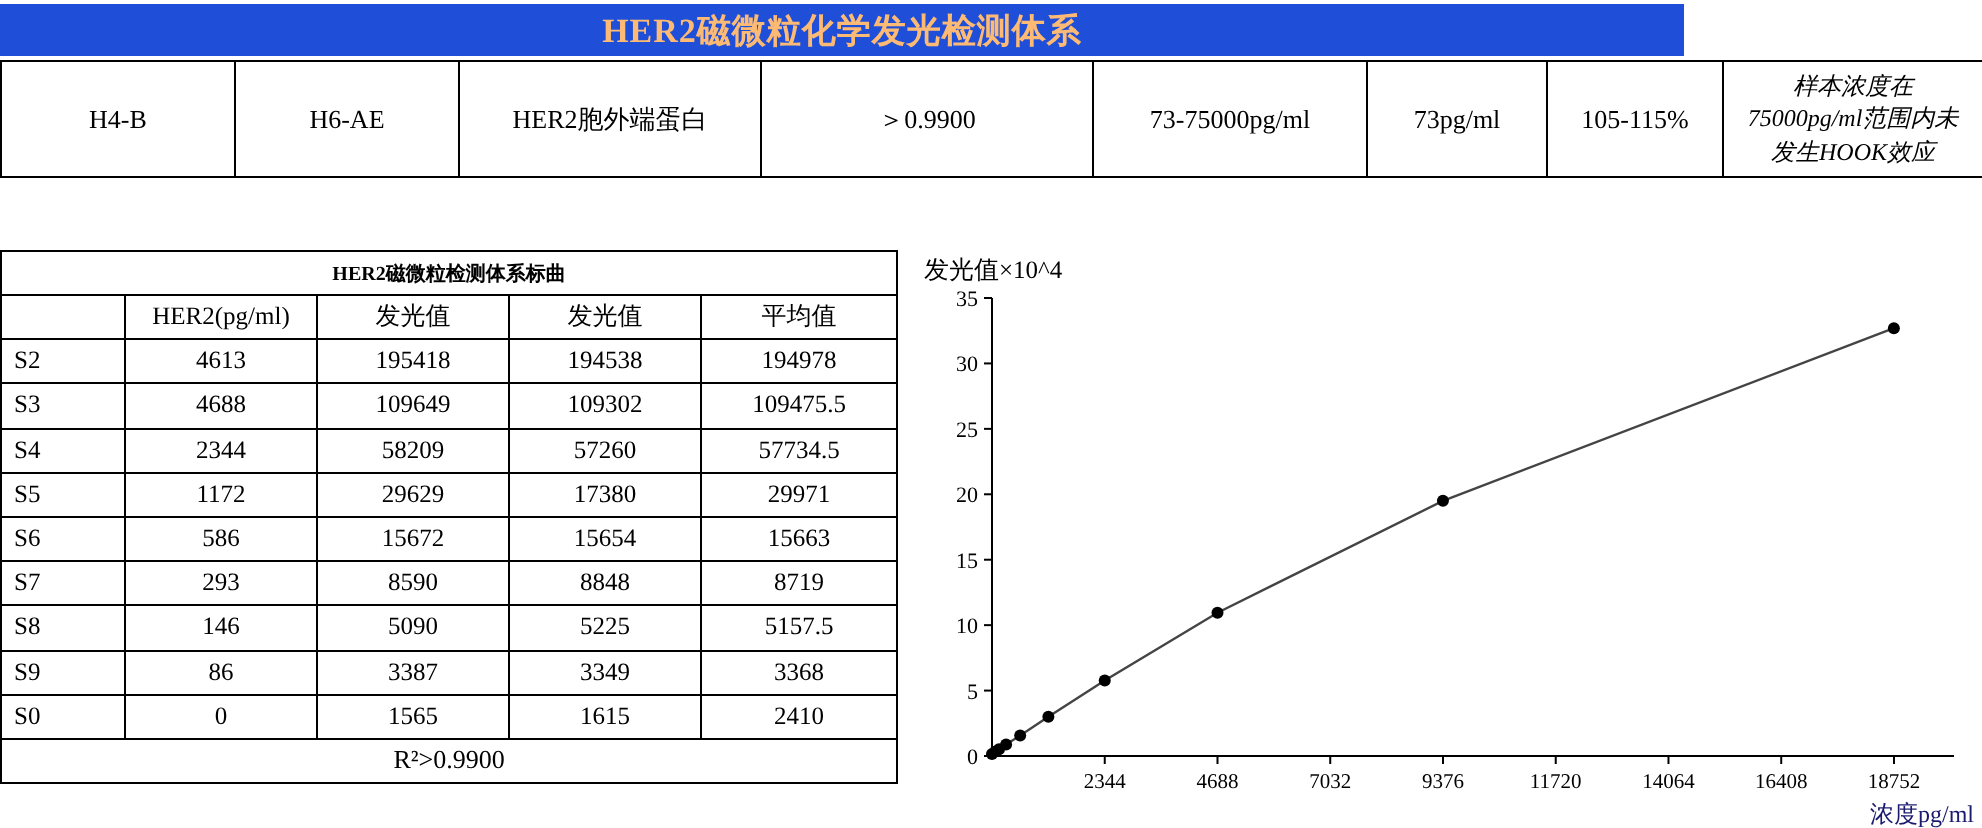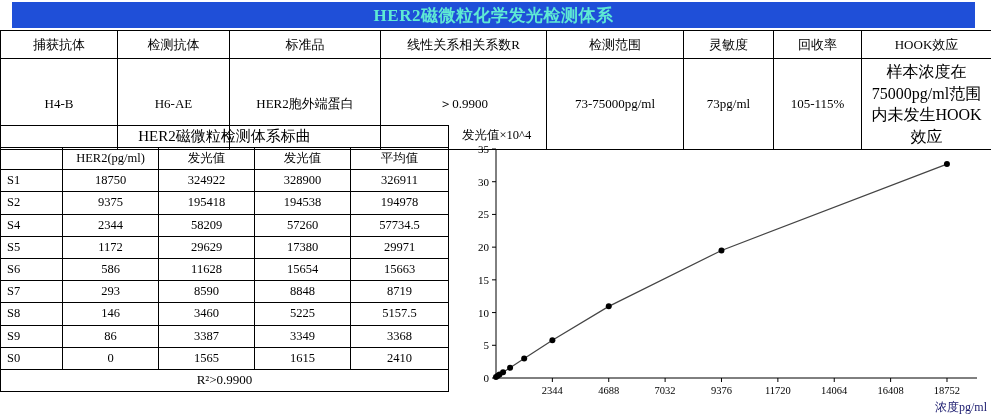--- a/index.html
+++ b/index.html
@@ -8,59 +8,59 @@
     width: 991px; height: 414px;
     background:#ffffff;
     font-family: "Liberation Serif", "DejaVu Serif", serif;
     color:#000;
     overflow:hidden;
   }
   .page { position:relative; width:991px; height:414px; }
 
   
   .title-bar {
-    position:absolute; left:12px; top:2px; width:963px; height:26px;
+    position:absolute; left:0; top:2px; width:842px; height:26px;
     background:#1f4fd8;
-    color:#5eead4;
+    color:#fdba74;
     display:flex; align-items:center; justify-content:center;
     font-weight:bold; font-size:17px; letter-spacing:0.5px;
   }
 
   
   table { border-collapse:collapse; }
   .spec-table {
     position:absolute; left:0; top:30px; width:991px;
     table-layout:fixed;
   }
   .spec-table th, .spec-table td {
     border:1px solid #000;
     text-align:center;
     vertical-align:middle;
     font-size:13px;
     padding:2px 2px;
   }
   .spec-table th { height:28px; font-weight:normal; }
   .spec-table td { height:58px; }
-  .spec-table td.hook-cell { font-size:16px; line-height:1.35; padding:2px 6px; }
+  .spec-table td.hook-cell { font-size:12px; line-height:1.35; padding:2px 6px;font-style:italic; }
 
   
   .std-table {
     position:absolute; left:0; top:125px; width:448px;
     table-layout:fixed;
   }
   .std-table td, .std-table th {
     border:1px solid #000;
     font-size:12.5px;
     text-align:center;
     height:22.2px;
     padding:0 2px;
     font-weight:normal;
   }
   .std-table .cap {
-    font-weight:normal; font-size:15px; height:22px;
+    font-weight:bold; font-size:10px; height:22px;
   }
   .std-table .hdr { font-size:12.5px; }
   .std-table .lbl { text-align:left; padding-left:6px; }
   .std-table .r2 { font-size:13px; height:22px; }
 
   
   .chart-wrap {
     position:absolute; left:452px; top:125px; width:539px; height:289px;
   }
   .chart-ylabel {
@@ -92,30 +92,20 @@
       <col style="width:117px">
         <col style="width:112px">
         <col style="width:151px">
       <col style="width:166px">
         <col style="width:137px">
         <col style="width:90px">
       <col style="width:88px">
         <col style="width:130px">
     </colgroup>
     <tbody>
-        <tr>
-      <th>捕获抗体</th>
-      <th>检测抗体</th>
-      <th>标准品</th>
-      <th>线性关系相关系数R</th>
-      <th>检测范围</th>
-      <th>灵敏度</th>
-      <th>回收率</th>
-      <th>HOOK效应</th>
-    </tr>
     <tr>
       <td>H4-B</td>
       <td>H6-AE</td>
       <td>HER2胞外端蛋白</td>
       <td>＞0.9900</td>
       <td>73-75000pg/ml</td>
       <td>73pg/ml</td>
       <td>105-115%</td>
       <td class="hook-cell">样本浓度在75000pg/ml范围内未发生HOOK效应</td>
     </tr>
@@ -134,66 +124,66 @@
       <tr>
         <td class="cap" colspan="5">HER2磁微粒检测体系标曲</td>
       </tr>
       <tr>
         <td class="hdr"></td>
         <td class="hdr">HER2(pg/ml)</td>
         <td class="hdr">发光值</td>
         <td class="hdr">发光值</td>
         <td class="hdr">平均值</td>
       </tr>
-    <tr>
-          <td class="lbl">S1</td>
-          <td>18750</td>
-          <td>324922</td>
-          <td>328900</td>
-          <td>326911</td>
-        </tr>
         <tr>
           <td class="lbl">S2</td>
-          <td>9375</td>
+          <td>4613</td>
           <td>195418</td>
           <td>194538</td>
           <td>194978</td>
+        </tr>
+        <tr>
+          <td class="lbl">S3</td>
+          <td>4688</td>
+          <td>109649</td>
+          <td>109302</td>
+          <td>109475.5</td>
         </tr>
         <tr>
           <td class="lbl">S4</td>
           <td>2344</td>
           <td>58209</td>
           <td>57260</td>
           <td>57734.5</td>
         </tr>
         <tr>
           <td class="lbl">S5</td>
           <td>1172</td>
           <td>29629</td>
           <td>17380</td>
           <td>29971</td>
         </tr>
         <tr>
           <td class="lbl">S6</td>
           <td>586</td>
-          <td>11628</td>
+          <td>15672</td>
           <td>15654</td>
           <td>15663</td>
         </tr>
         <tr>
           <td class="lbl">S7</td>
           <td>293</td>
           <td>8590</td>
           <td>8848</td>
           <td>8719</td>
         </tr>
         <tr>
           <td class="lbl">S8</td>
           <td>146</td>
-          <td>3460</td>
+          <td>5090</td>
           <td>5225</td>
           <td>5157.5</td>
         </tr>
         <tr>
           <td class="lbl">S9</td>
           <td>86</td>
           <td>3387</td>
           <td>3349</td>
           <td>3368</td>
         </tr>

